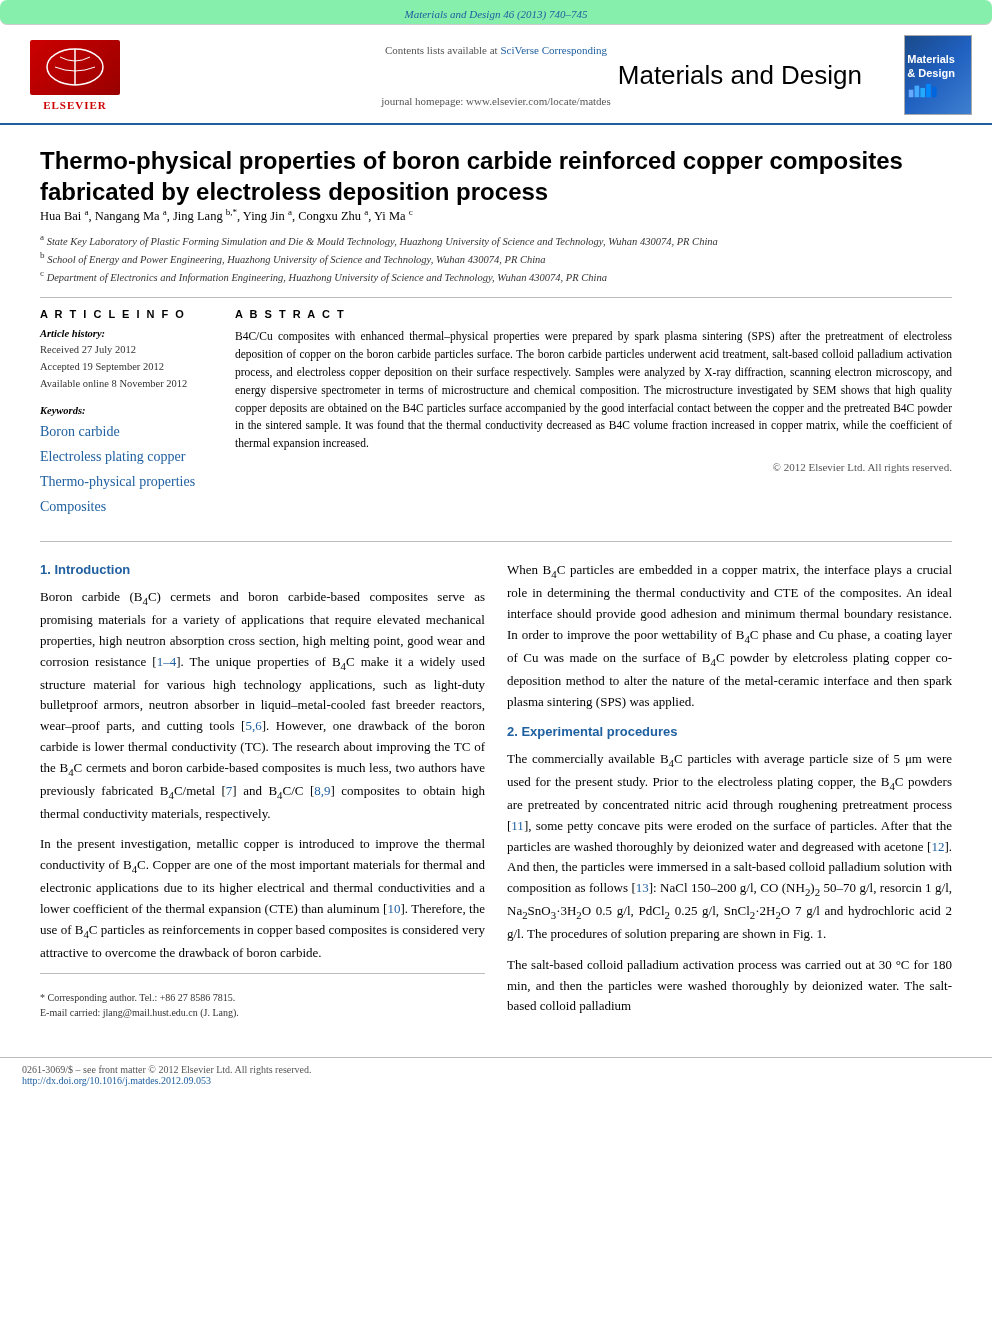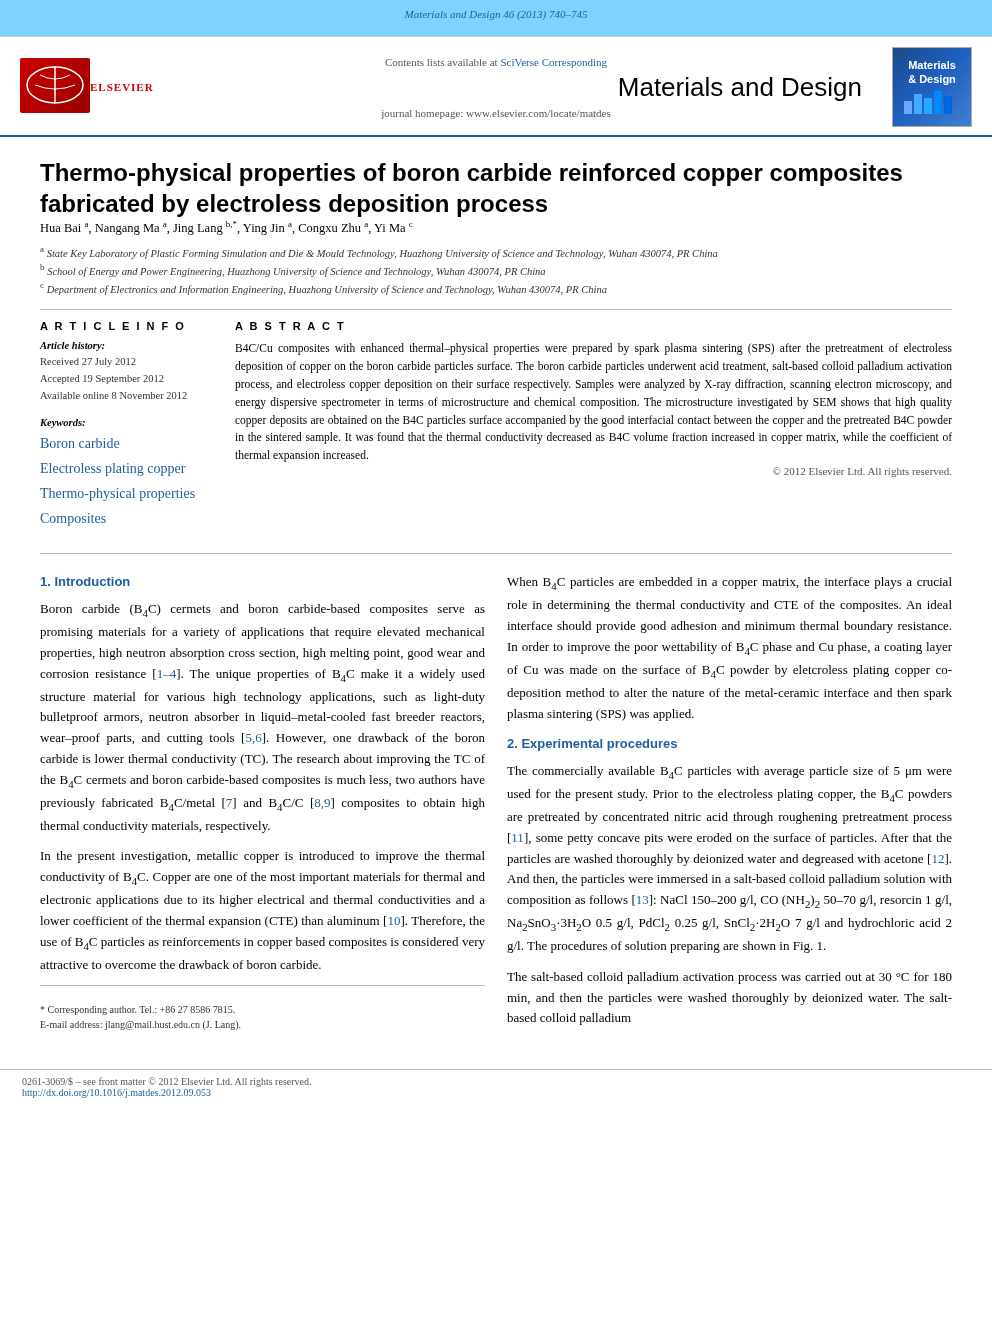--- a/index.html
+++ b/index.html
@@ -10,43 +10,44 @@
       color: #000;
       width: 992px;
       min-height: 1323px;
     }
     .page-wrapper {
       width: 992px;
       background: #fff;
     }
     
     .journal-top-bar {
-      background: #7dd3fc;
+      background: #86efac;
       text-align: center;
-      padding: 6px 0 14px;
+      padding: 6px 0 2px;
       border-bottom: 1px solid #ccc;
+      border-radius: 7px;
     }
     .journal-ref {
       font-size: 11px;
       color: #2060a0;
       font-style: italic;
     }
     .journal-header {
       display: flex;
       align-items: center;
       justify-content: space-between;
       padding: 10px 20px 8px;
       border-bottom: 2px solid #2060a0;
     }
     .journal-header-left {
       width: 110px;
     }
     .elsevier-logo {
       display: flex;
-      flex-direction: row;
+      flex-direction: column;
       align-items: center;
     }
     .elsevier-logo-box {
       width: 90px;
       height: 55px;
       background: linear-gradient(135deg, #c00 0%, #900 100%);
       display: flex;
       align-items: center;
       justify-content: center;
       margin-bottom: 4px;
@@ -83,29 +84,29 @@
       font-size: 11px;
       color: #555;
       margin-top: 4px;
     }
     .journal-header-right {
       width: 110px;
       display: flex;
       justify-content: flex-end;
     }
     .journal-cover {
-      width: 80px;
+      width: 68px;
       height: 80px;
       background: linear-gradient(135deg, #1a4a8a 0%, #2060c0 50%, #4080d0 100%);
       border: 1px solid #aaa;
       display: flex;
       flex-direction: column;
-      align-items: center;
+      align-items: flex-end;
       justify-content: center;
-      padding: 1px;
+      padding: 16px;
     }
     .journal-cover-text {
       color: #fff;
       font-size: 11px;
       font-weight: bold;
       text-align: center;
       line-height: 1.3;
       font-family: Arial, sans-serif;
     }
     
@@ -202,20 +203,21 @@
     .abstract-text {
       font-size: 11.5px;
       line-height: 1.55;
       color: #000;
       text-align: justify;
     }
     .copyright-line {
       font-size: 11px;
       color: #555;
       text-align: right;
+      margin-top: 8px;
     }
     
     .main-content {
       margin-top: 18px;
     }
     .two-col-main {
       display: flex;
       gap: 22px;
     }
     .main-col {
@@ -365,21 +367,21 @@
           <div class="para">
             Boron carbide (B<sub>4</sub>C) cermets and boron carbide-based composites serve as promising materials for a variety of applications that require elevated mechanical properties, high neutron absorption cross section, high melting point, good wear and corrosion resistance [<span class="ref-link">1–4</span>]. The unique properties of B<sub>4</sub>C make it a widely used structure material for various high technology applications, such as light-duty bulletproof armors, neutron absorber in liquid–metal-cooled fast breeder reactors, wear–proof parts, and cutting tools [<span class="ref-link">5,6</span>]. However, one drawback of the boron carbide is lower thermal conductivity (TC). The research about improving the TC of the B<sub>4</sub>C cermets and boron carbide-based composites is much less, two authors have previously fabricated B<sub>4</sub>C/metal [<span class="ref-link">7</span>] and B<sub>4</sub>C/C [<span class="ref-link">8,9</span>] composites to obtain high thermal conductivity materials, respectively.
           </div>
 
           <div class="para">
             In the present investigation, metallic copper is introduced to improve the thermal conductivity of B<sub>4</sub>C. Copper are one of the most important materials for thermal and electronic applications due to its higher electrical and thermal conductivities and a lower coefficient of the thermal expansion (CTE) than aluminum [<span class="ref-link">10</span>]. Therefore, the use of B<sub>4</sub>C particles as reinforcements in copper based composites is considered very attractive to overcome the drawback of boron carbide.
           </div>
 
           <div class="footnote-area">
             <div>* Corresponding author. Tel.: +86 27 8586 7815.</div>
-            <div>E-mail address: jlang@mail.hust.edu.cn (J. Lang).</div>
+            <div>E-mail carried: jlang@mail.hust.edu.cn (J. Lang).</div>
           </div>
         </div>
 
         <div class="main-col">
 
           <div class="para">
             When B<sub>4</sub>C particles are embedded in a copper matrix, the interface plays a crucial role in determining the thermal conductivity and CTE of the composites. An ideal interface should provide good adhesion and minimum thermal boundary resistance. In order to improve the poor wettability of B<sub>4</sub>C phase and Cu phase, a coating layer of Cu was made on the surface of B<sub>4</sub>C powder by eletcroless plating copper co-deposition method to alter the nature of the metal-ceramic interface and then spark plasma sintering (SPS) was applied.
           </div>
 
           <div class="section-heading">2. Experimental procedures</div>

